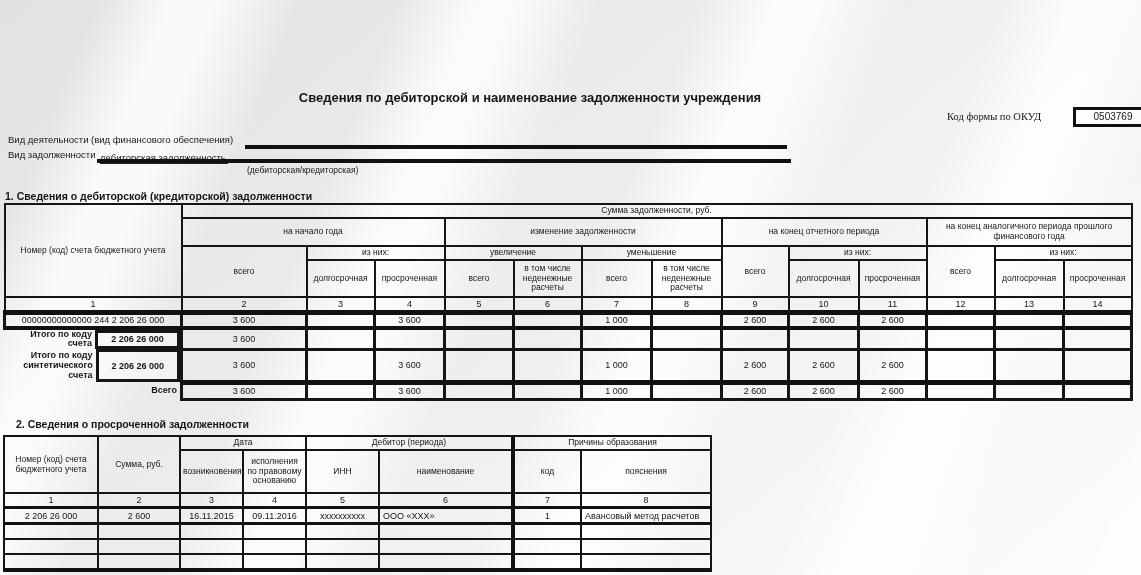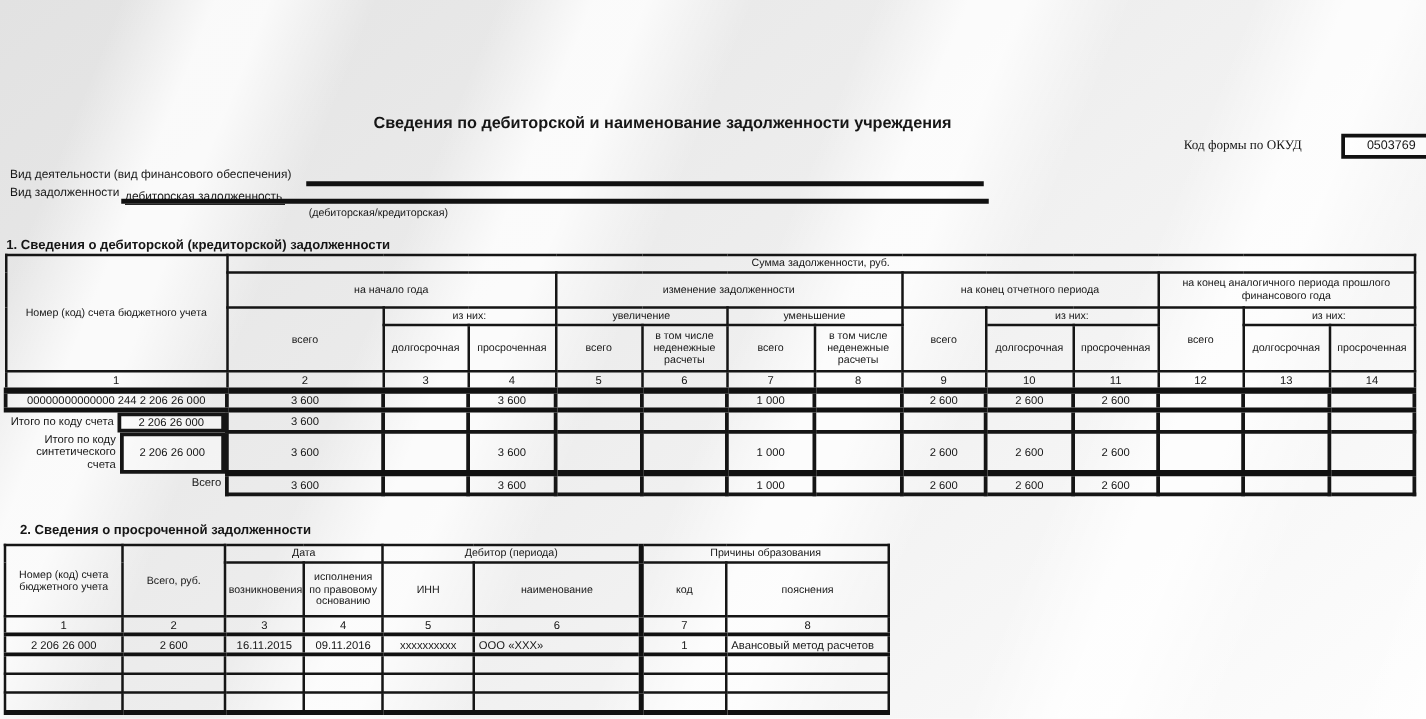--- a/index.html
+++ b/index.html
@@ -21,21 +21,21 @@
   .sec-title{font-weight:bold;font-size:10.5px;}
 
   table{border-collapse:collapse;table-layout:fixed;}
   #t1{left:3px;top:203px;width:1127px;}
   #t1 th{border:2px solid #151515;font-weight:normal;font-size:8.5px;line-height:1.12;
     padding:1px 2px;text-align:center;vertical-align:middle;}
   #t1 tr.nums th{border-bottom:5px solid #111;font-size:9px;}
   #t1 td{border:3px solid #151515;font-size:9px;text-align:center;vertical-align:middle;padding:0 2px;}
   #t1 tr.acct td{border-bottom:4px solid #111;}
   #t1 tr.grand td{border-top:5px solid #111;}
-  #t1 td.lab{border:none;background:transparent;padding:0;}
+  #t1 td.lab{border:none;background:transparent;padding:0;font-weight:bold;}
   #t1 tr.grand td.lab{border:none;}
   .labflex{display:flex;justify-content:flex-end;align-items:center;height:100%;}
   .lab-text{font-size:9px;text-align:right;padding-right:3px;line-height:1.1;}
   .code-box{border:3px solid #151515;width:80px;align-self:stretch;display:flex;
     align-items:center;justify-content:center;font-size:9px;background:rgba(255,255,255,.45);}
   .acct-cell{font-size:9px;}
 
   #t2{left:3px;top:435px;width:707px;}
   #t2 th{border:2px solid #151515;font-weight:normal;font-size:8.5px;line-height:1.12;
     padding:1px 2px;text-align:center;vertical-align:middle;}
@@ -223,21 +223,21 @@
         <col style="width:63px">
         <col style="width:63px">
       <col style="width:73px">
         <col style="width:134px">
         <col style="width:68px">
         <col style="width:130px">
     </colgroup>
     <tbody>
         <tr style="height:14px">
       <th rowspan="2">Номер (код) счета бюджетного учета</th>
-      <th rowspan="2">Всего, руб.</th>
+      <th rowspan="2">Сумма, руб.</th>
       <th colspan="2">Дата</th>
       <th colspan="2">Дебитор (периода)</th>
       <th colspan="2" class="thickL">Причины образования</th>
     </tr>
     <tr style="height:43px">
       <th>возникновения</th>
       <th>исполнения по правовому основанию</th>
       <th>ИНН</th>
       <th>наименование</th>
       <th class="thickL">код</th>

